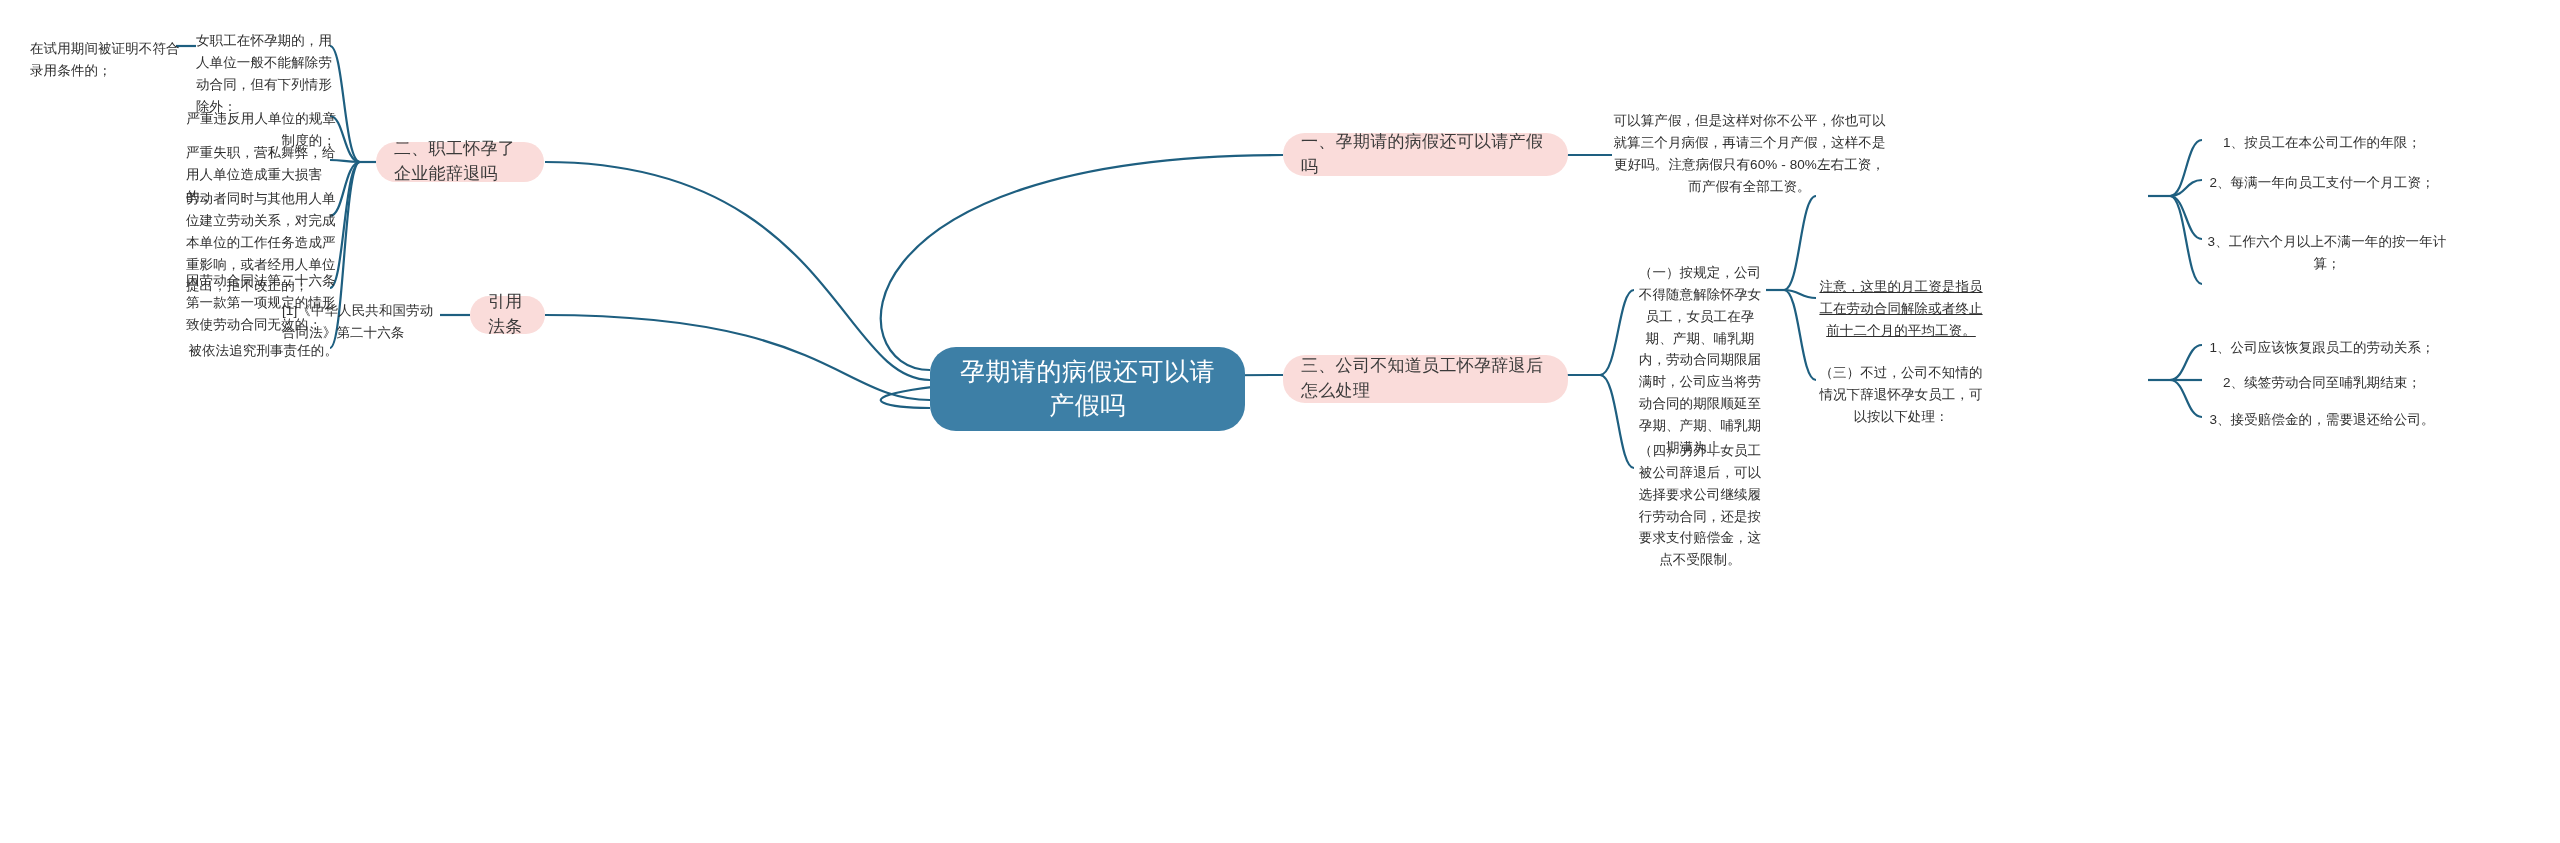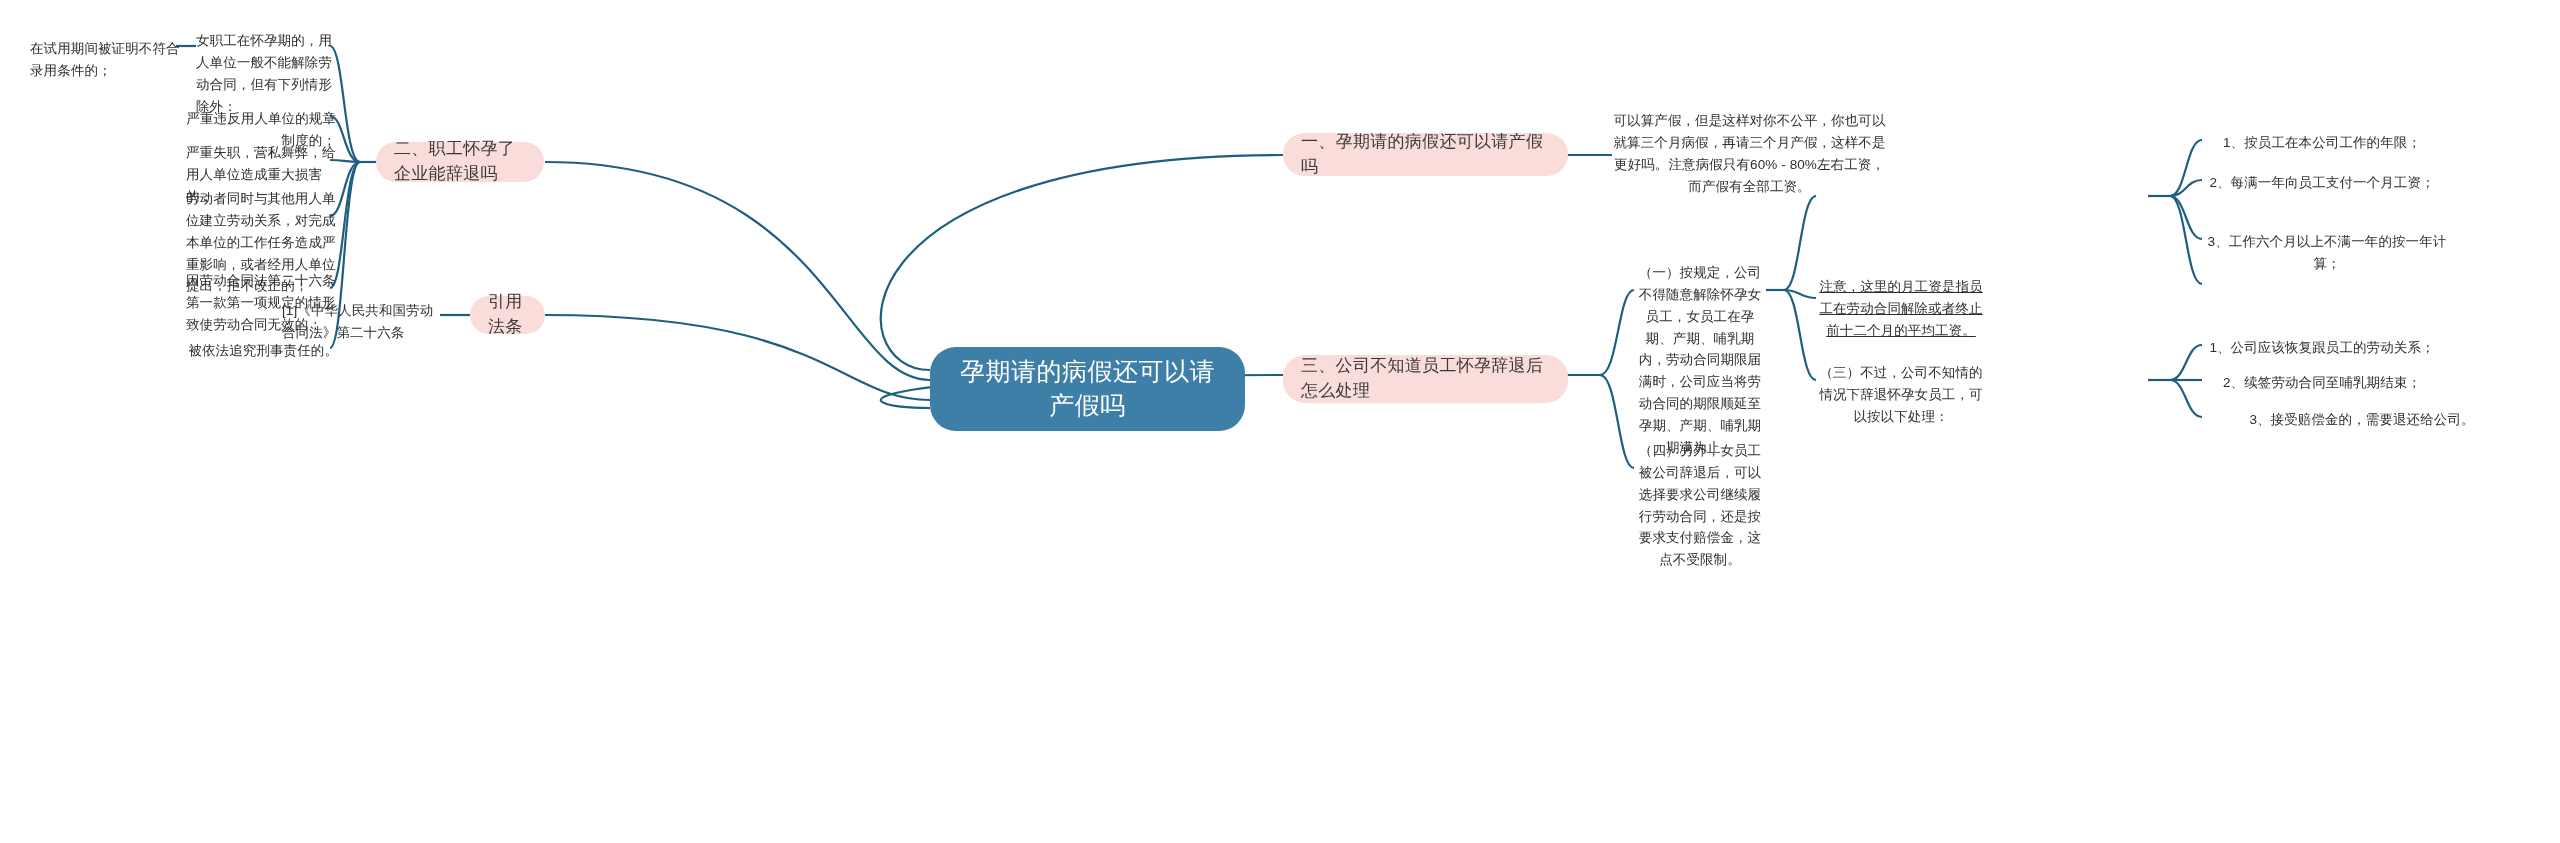--- a/index.html
+++ b/index.html
@@ -153,17 +153,17 @@
   <div class="node leaf-text r" style="left:2202px;top:231px;width:250px;">
     <span>3、工作六个月以上不满一年的按一年计算；</span>
   </div>
 
   <div class="node leaf-text r" style="left:2202px;top:337px;width:240px;">
     <span>1、公司应该恢复跟员工的劳动关系；</span>
   </div>
   <div class="node leaf-text r" style="left:2202px;top:372px;width:240px;">
     <span>2、续签劳动合同至哺乳期结束；</span>
   </div>
-  <div class="node leaf-text r" style="left:2202px;top:409px;width:240px;margin-left:40px;">
+  <div class="node leaf-text r" style="left:2202px;top:409px;width:240px;">
     <span>3、接受赔偿金的，需要退还给公司。</span>
   </div>
 
 </div>
 
 </body></html>

